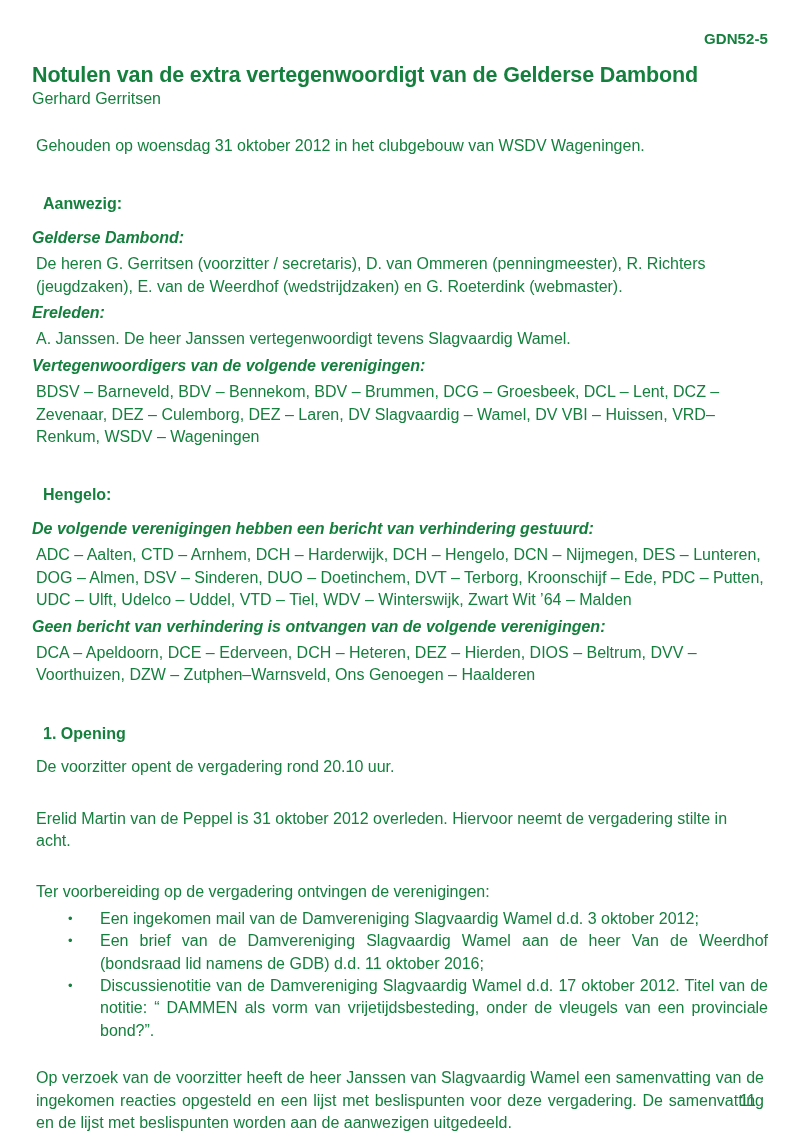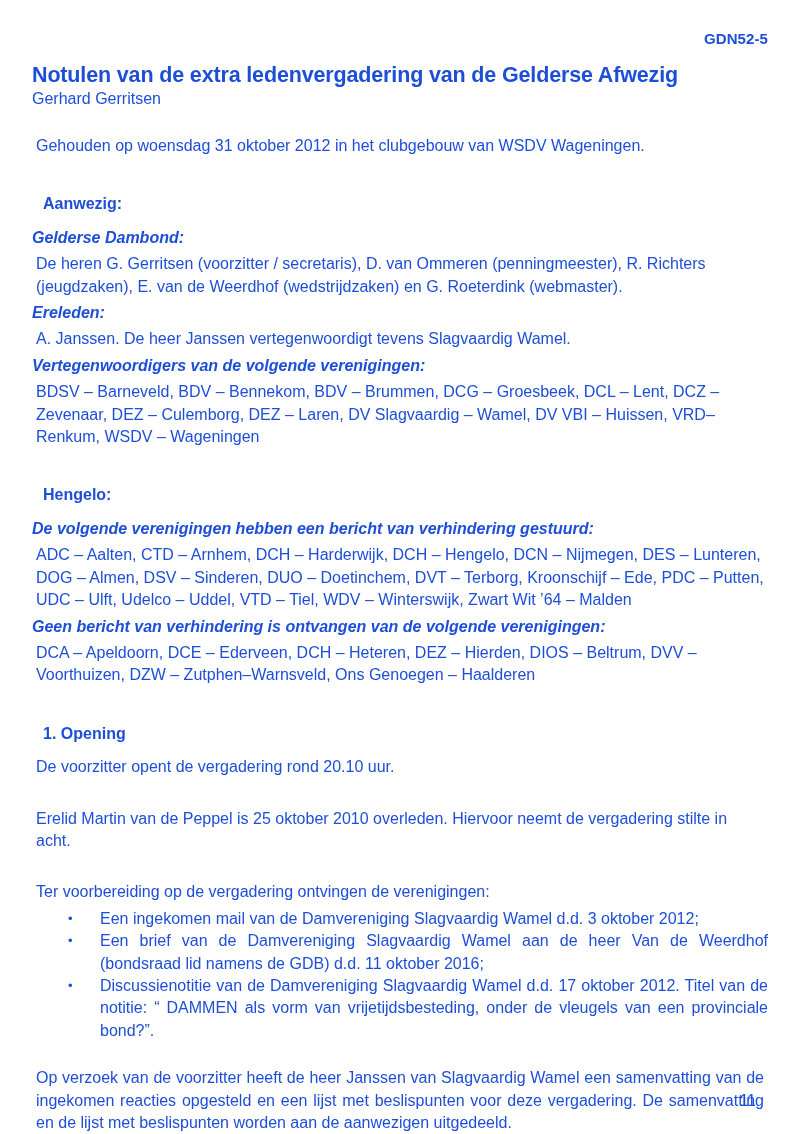--- a/index.html
+++ b/index.html
@@ -6,21 +6,21 @@
     margin: 0;
     padding: 0;
     background: #ffffff;
   }
   .page {
     position: relative;
     width: 800px;
     height: 1134px;
     background: #ffffff;
     font-family: "Liberation Sans", sans-serif;
-    color: #1d4ed8;
+    color: #15803d;
     box-sizing: border-box;
     overflow: hidden;
   }
   .doc-code {
     position: absolute;
     top: 30px;
     right: 32px;
     font-size: 15px;
     font-weight: bold;
     letter-spacing: 0.1px;
@@ -100,21 +100,21 @@
 </style>
 </head>
 <body>
 
 <div class="page">
 
   <div class="doc-code">GDN52-5</div>
 
   <div class="body-col">
 
-    <h1 class="doc-title">Notulen van de extra ledenvergadering van de Gelderse Afwezig</h1>
+    <h1 class="doc-title">Notulen van de extra vertegenwoordigt van de Gelderse Dambond</h1>
     <div class="doc-author">Gerhard Gerritsen</div>
 
     <div class="gap-lg"></div>
 
     <p class="line">Gehouden op woensdag 31 oktober 2012 in het clubgebouw van WSDV Wageningen.</p>
 
     <div class="gap-md"></div>
 
     <div class="heading">Aanwezig:</div>
     <div class="italic">Gelderse Dambond:</div>
@@ -132,21 +132,21 @@
     <div class="italic">Geen bericht van verhindering is ontvangen van de volgende verenigingen:</div>
     <p class="line">DCA – Apeldoorn, DCE – Ederveen, DCH – Heteren, DEZ – Hierden, DIOS – Beltrum, DVV – Voorthuizen, DZW – Zutphen–Warnsveld, Ons Genoegen – Haalderen</p>
 
     <div class="gap-md"></div>
 
     <div class="heading">1. Opening</div>
     <p class="line">De voorzitter opent de vergadering rond 20.10 uur.</p>
 
     <div class="gap-md"></div>
 
-    <p class="line">Erelid Martin van de Peppel is 25 oktober 2010 overleden. Hiervoor neemt de vergadering stilte in acht.</p>
+    <p class="line">Erelid Martin van de Peppel is 31 oktober 2012 overleden. Hiervoor neemt de vergadering stilte in acht.</p>
 
     <div class="gap-md"></div>
 
     <p class="line">Ter voorbereiding op de vergadering ontvingen de verenigingen:</p>
 
     <ul class="bullets">
       <li>
         <span class="bullet-mark">•</span>
         <span>Een ingekomen mail van de Damvereniging Slagvaardig Wamel d.d. 3 oktober 2012;</span>
       </li>

